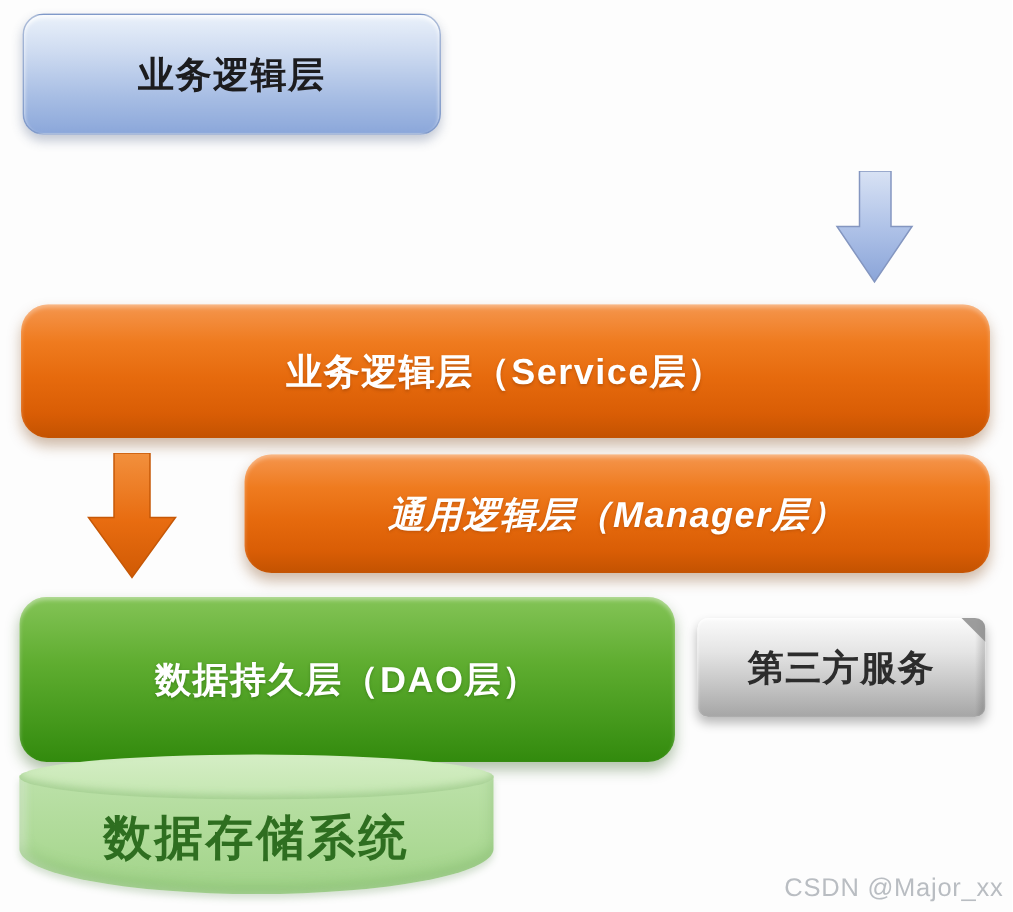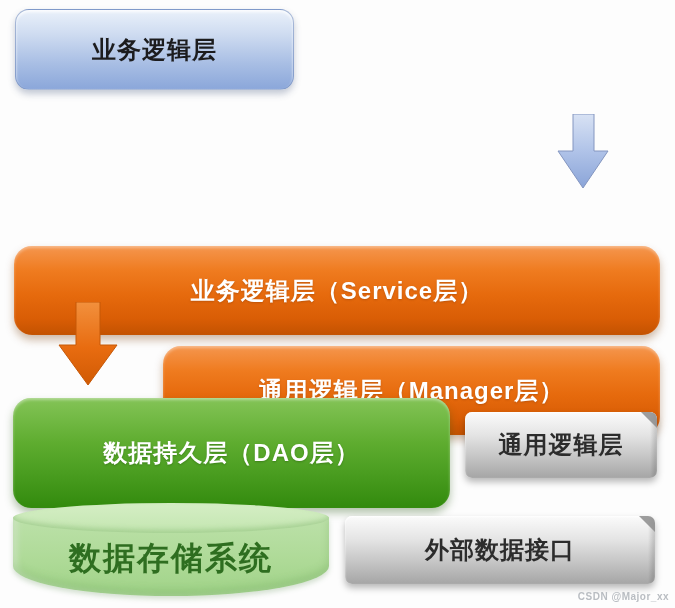--- a/index.html
+++ b/index.html
@@ -16,21 +16,20 @@
     color:#1c1c1e;border-radius:14px;
     background:linear-gradient(180deg,#eaf1fa 0%,#cfdcf1 30%,#a8bee4 68%,#8ba7da 100%);
     border:1px solid rgba(118,142,188,.55);
     box-shadow:0 4px 7px rgba(60,80,120,.30), inset 0 2px 3px rgba(255,255,255,.85);
   }
   
   .box-orange{
     color:#fff;border-radius:18px;text-shadow:0 1px 2px rgba(120,50,0,.35);
     background:linear-gradient(180deg,#f5964e 0%,#ef7b1f 28%,#e66a0d 55%,#d95d05 82%,#c35201 100%);
     box-shadow:0 5px 9px rgba(120,60,10,.35), inset 0 2px 3px rgba(255,255,255,.35);
-    margin-top:43px;
   }
   
   .box-green{
     color:#fff;border-radius:18px;text-shadow:0 1px 2px rgba(30,80,10,.4);
     background:linear-gradient(180deg,#84c457 0%,#5fad30 40%,#45991c 75%,#328a0d 100%);
     box-shadow:0 5px 9px rgba(40,90,20,.35), inset 0 2px 3px rgba(255,255,255,.4);
   }
   
   .box-gray{
     color:#2c2c2c;border-radius:7px;overflow:hidden;
@@ -44,21 +43,21 @@
   }
   .box-gray::before{ 
     content:"";position:absolute;top:0;right:0;bottom:0;width:7px;
     background:linear-gradient(90deg,rgba(0,0,0,0),rgba(0,0,0,.18));
   }
   
   .pos-terminal{left:15px;top:9px;width:277px;height:79px;}
   .pos-openapi{left:348px;top:9px;width:308px;height:79px;}
   .pos-web{left:16px;top:110px;width:494px;height:82px;}
   .pos-service{left:14px;top:203px;width:646px;height:89px;}
-  .pos-manager{left:163px;top:303px;width:497px;height:89px;}
+  .pos-manager{left:163px;top:303px;width:497px;height:79px;font-style:italic;}
   .pos-dao{left:13px;top:398px;width:437px;height:110px;}
   .pos-thirdparty{left:465px;top:412px;width:192px;height:66px;}
   .pos-external{left:345px;top:516px;width:310px;height:68px;}
   .arrow{position:absolute;}
   .pos-arrow-blue{left:556px;top:114px;}
   .pos-arrow-orange{left:57px;top:302px;}
   
   .cylinder{position:absolute;left:13px;top:503px;width:316px;height:93px;}
   .cyl-body{
     position:absolute;top:14px;left:0;right:0;bottom:0;
@@ -71,21 +70,21 @@
     background:linear-gradient(180deg,#d5eec5 0%,#c3e6b0 100%);
     box-shadow:inset 0 -3px 5px rgba(120,175,100,.40);
   }
   .cyl-label{
     position:absolute;left:0;right:0;top:18px;bottom:0;
     display:flex;align-items:center;justify-content:center;
     color:#2e6e20;font-size:32px;font-weight:700;letter-spacing:2px;
   }
   .watermark{
     position:absolute;right:6px;bottom:6px;
-    color:#b9bdc2;font-size:10px;font-weight:700;letter-spacing:.5px;
+    color:#b9bdc2;font-size:17px;font-weight:400;letter-spacing:.5px;
   }
 </style>
 </head>
 <body>
 
 <div class="stage">
 
   <div class="box box-blue pos-terminal">
     <span>业务逻辑层</span>
   </div>
@@ -120,28 +119,25 @@
 
   <div class="box box-orange pos-manager">
     <span>通用逻辑层（Manager层）</span>
   </div>
 
   <div class="box box-green pos-dao">
     <span>数据持久层（DAO层）</span>
   </div>
 
   <div class="box box-gray pos-thirdparty">
-    <span>通用逻辑层</span>
+    <span>第三方服务</span>
   </div>
 
   <div class="cylinder">
     <div class="cyl-body"></div>
     <div class="cyl-top"></div>
     <div class="cyl-label">数据存储系统</div>
   </div>
 
-  <div class="box box-gray pos-external">
-    <span>外部数据接口</span>
-  </div>
 
   <div class="watermark">CSDN @Major_xx</div>
 
 </div>
 
 </body></html>

